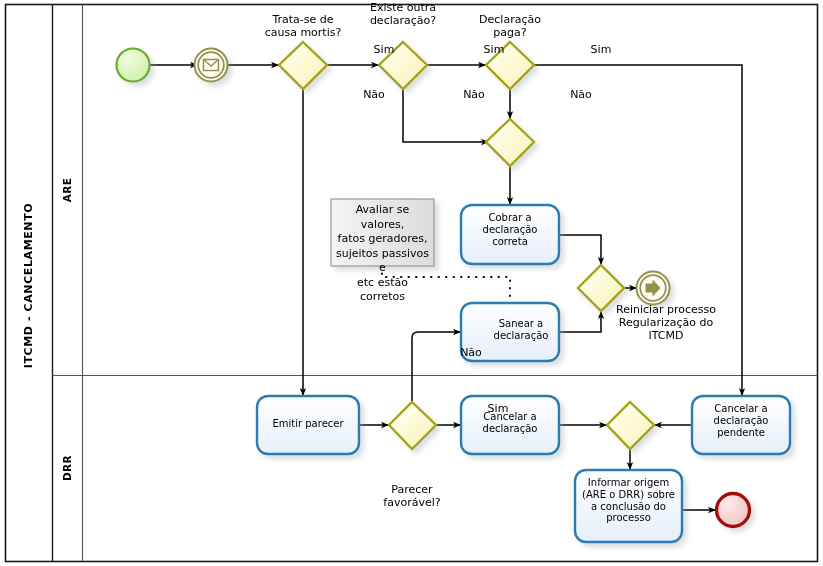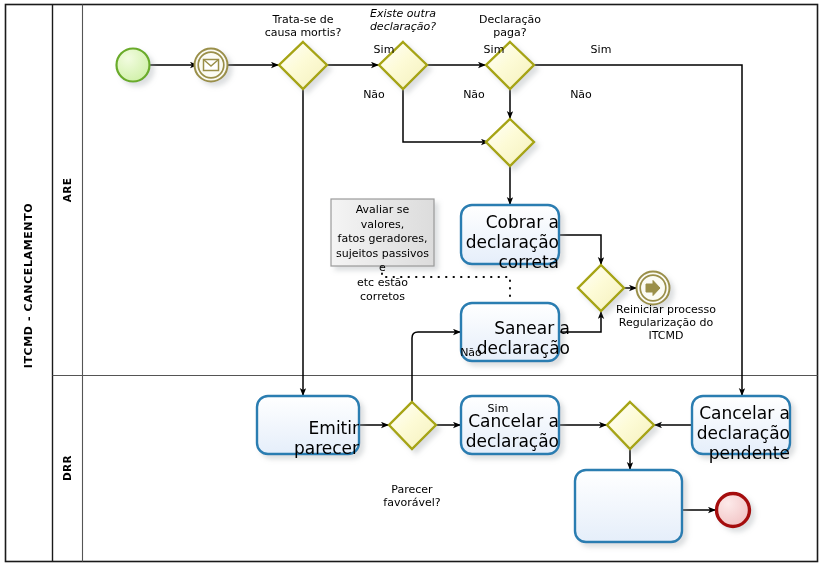--- a/index.html
+++ b/index.html
@@ -1,20 +1,20 @@
 <!DOCTYPE html>
 <html><head>
 <meta charset="utf-8">
 <style>
   html,body{margin:0;padding:0;background:#ffffff;}
   body{font-family:"DejaVu Sans","Liberation Sans",sans-serif;}
   #canvas{position:relative;width:823px;height:566px;background:#fff;overflow:hidden;}
   #svgroot{position:absolute;left:0;top:0;width:823px;height:566px;}
   .lbl{position:absolute;text-align:center;color:#000;line-height:1.18;white-space:pre-line;}
-  .task-lbl{font-size:17px;text-align:right;}
+  .task-lbl{font-size:10px;}
   .gw-lbl{font-size:11px;}
   .flow-lbl{font-size:11px;padding-left:48px;}
   .ev-lbl{font-size:11px;}
   .anno-lbl{font-size:11px;line-height:1.32;}
   .lane-lbl{position:absolute;font-size:10.5px;font-weight:bold;letter-spacing:.4px;
             transform-origin:center center;white-space:nowrap;}
   .pool-lbl{position:absolute;font-size:11px;font-weight:bold;letter-spacing:.6px;white-space:nowrap;}
 </style>
 </head>
 <body>
@@ -150,38 +150,42 @@
   <div class="pool-lbl" style="left:-62px;top:279px;width:180px;text-align:center;transform:rotate(-90deg);">ITCMD - CANCELAMENTO</div>
   <div class="lane-lbl" style="left:27px;top:184px;width:80px;text-align:center;transform:rotate(-90deg);">ARE</div>
   <div class="lane-lbl" style="left:27px;top:462px;width:80px;text-align:center;transform:rotate(-90deg);">DRR</div>
 
   <div class="lbl ev-lbl" style="left:605px;top:304px;width:122px;">Reiniciar processo
 Regularização do
 ITCMD</div>
 
   <div class="lbl gw-lbl" style="left:248px;top:14px;width:110px;">Trata-se de
 causa mortis?</div>
-  <div class="lbl gw-lbl" style="left:348px;top:8px;width:110px;font-style:italic;">Existe outra
+  <div class="lbl gw-lbl" style="left:348px;top:2px;width:110px;">Existe outra
 declaração?</div>
   <div class="lbl gw-lbl" style="left:455px;top:14px;width:110px;">Declaração
 paga?</div>
   <div class="lbl gw-lbl" style="left:357px;top:452px;width:110px;margin-top:32px;">Parecer
 favorável?</div>
 
   <div class="lbl task-lbl" style="left:461px;top:212px;width:98px;">Cobrar a
 declaração
 correta</div>
   <div class="lbl task-lbl" style="left:461px;top:318px;width:98px;margin-left:11px;">Sanear a
 declaração</div>
   <div class="lbl task-lbl" style="left:257px;top:418px;width:102px;">Emitir parecer</div>
   <div class="lbl task-lbl" style="left:461px;top:411px;width:98px;">Cancelar a
 declaração</div>
   <div class="lbl task-lbl" style="left:692px;top:403px;width:98px;">Cancelar a
 declaração
 pendente</div>
+  <div class="lbl task-lbl" style="left:575px;top:477px;width:107px;">Informar origem
+(ARE o DRR) sobre
+a conclusão do
+processo</div>
 
   <div class="lbl flow-lbl" style="left:313px;top:44px;width:46px;">Sim</div>
   <div class="lbl flow-lbl" style="left:306px;top:89px;width:40px;">Não</div>
   <div class="lbl flow-lbl" style="left:423px;top:44px;width:46px;">Sim</div>
   <div class="lbl flow-lbl" style="left:406px;top:89px;width:40px;">Não</div>
   <div class="lbl flow-lbl" style="left:530px;top:44px;width:46px;">Sim</div>
   <div class="lbl flow-lbl" style="left:513px;top:89px;width:40px;">Não</div>
   <div class="lbl flow-lbl" style="left:403px;top:347px;width:40px;">Não</div>
   <div class="lbl flow-lbl" style="left:430px;top:403px;width:40px;">Sim</div>
 

